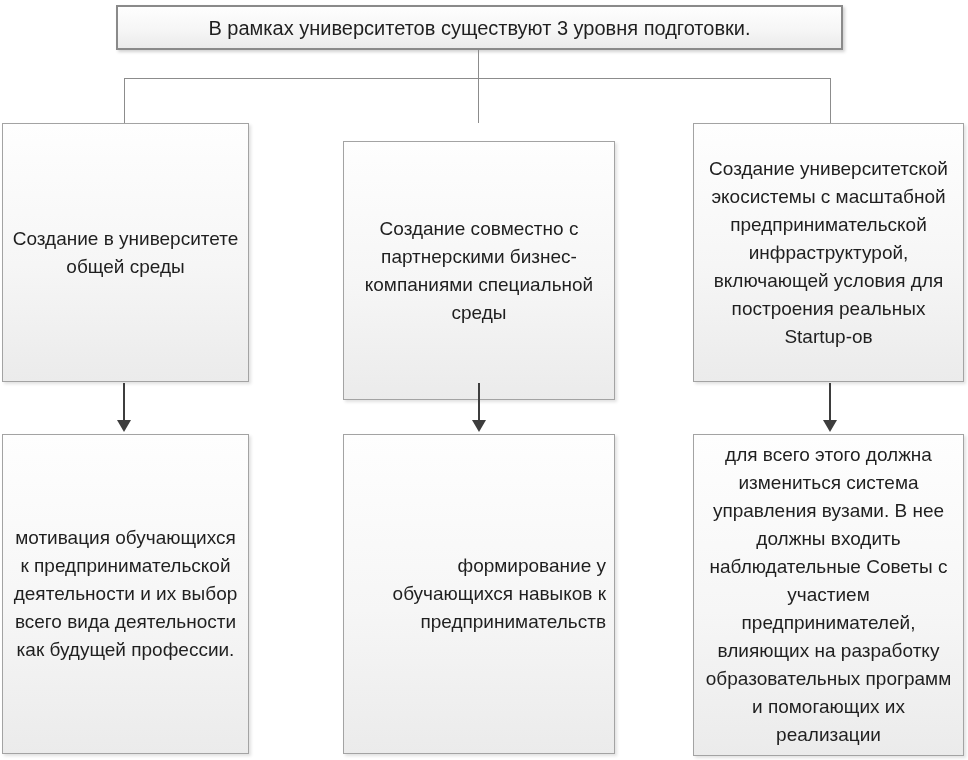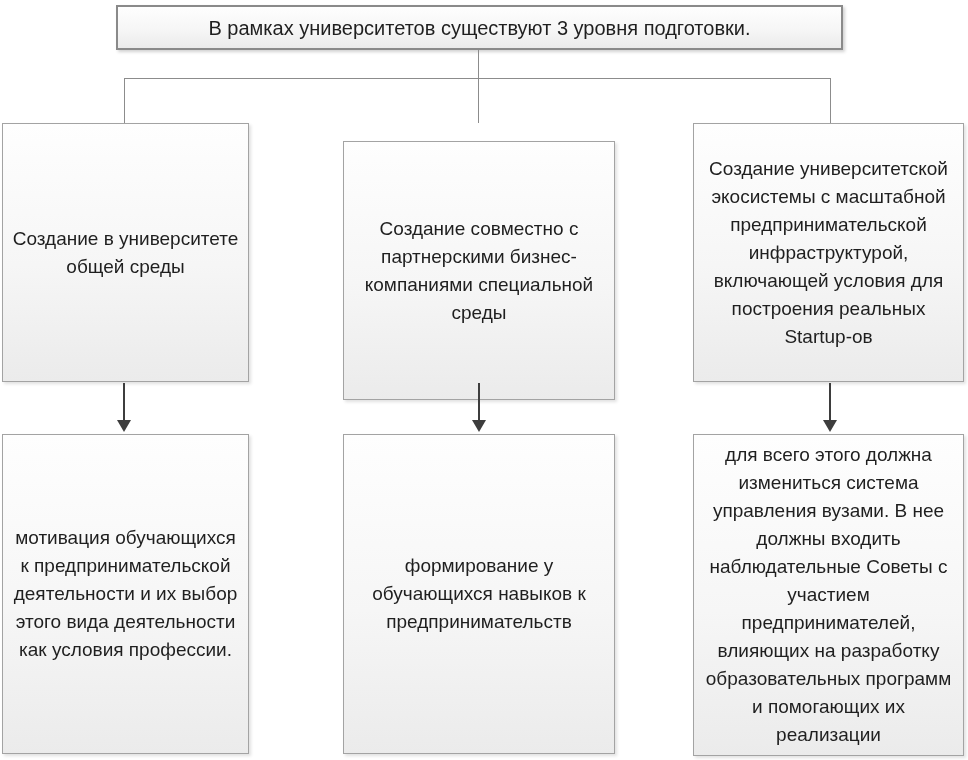--- a/index.html
+++ b/index.html
@@ -35,21 +35,21 @@
     left: 116px; top: 5px; width: 727px; height: 45px;
     border: 2px solid #8a8a8a;
     font-size: 20px;
     line-height: 24px;
     box-shadow: 2px 2px 3px rgba(0,0,0,0.18);
   }
   #n1t { left: 2px;   top: 123px; width: 247px; height: 259px; }
   #n2t { left: 343px; top: 123px; width: 272px; height: 259px; margin-top: 18px; }
   #n3t { left: 693px; top: 123px; width: 271px; height: 259px; padding: 15px 4px; }
   #n1b { left: 2px;   top: 434px; width: 247px; height: 320px; }
-  #n2b { left: 343px; top: 434px; width: 272px; height: 320px; }
+  #n2b { left: 343px; top: 434px; width: 272px; height: 320px; text-align: right; }
   #n3b { left: 693px; top: 434px; width: 271px; height: 322px; padding: 2px 4px; }
 
   .line {
     position: absolute;
     background: #8c8c8c;
   }
   #trunk    { left: 478px; top: 50px; width: 1px; height: 28px; }
   #crossbar { left: 124px; top: 78px; width: 707px; height: 1px; }
   #drop-left   { left: 124px; top: 78px; width: 1px; height: 45px; }
   #drop-center { left: 478px; top: 78px; width: 1px; height: 45px; }
@@ -104,21 +104,21 @@
   </div>
 
   <div class="arrow-shaft" id="arrow1-shaft"></div>
   <div class="arrow-head" id="arrow1-head"></div>
   <div class="arrow-shaft" id="arrow2-shaft"></div>
   <div class="arrow-head" id="arrow2-head"></div>
   <div class="arrow-shaft" id="arrow3-shaft"></div>
   <div class="arrow-head" id="arrow3-head"></div>
 
   <div class="node" id="n1b">
-    <span class="txt">мотивация обучающихся к предпринимательской деятельности и их выбор этого вида деятельности как условия профессии.</span>
+    <span class="txt">мотивация обучающихся к предпринимательской деятельности и их выбор всего вида деятельности как будущей профессии.</span>
   </div>
   <div class="node" id="n2b">
     <span class="txt">формирование у обучающихся навыков к предпринимательств</span>
   </div>
   <div class="node" id="n3b">
     <span class="txt">для всего этого должна измениться система управления вузами. В нее должны входить наблюдательные Советы с участием предпринимателей, влияющих на разработку образовательных программ и помогающих их реализации</span>
   </div>
 
 </div>
 

